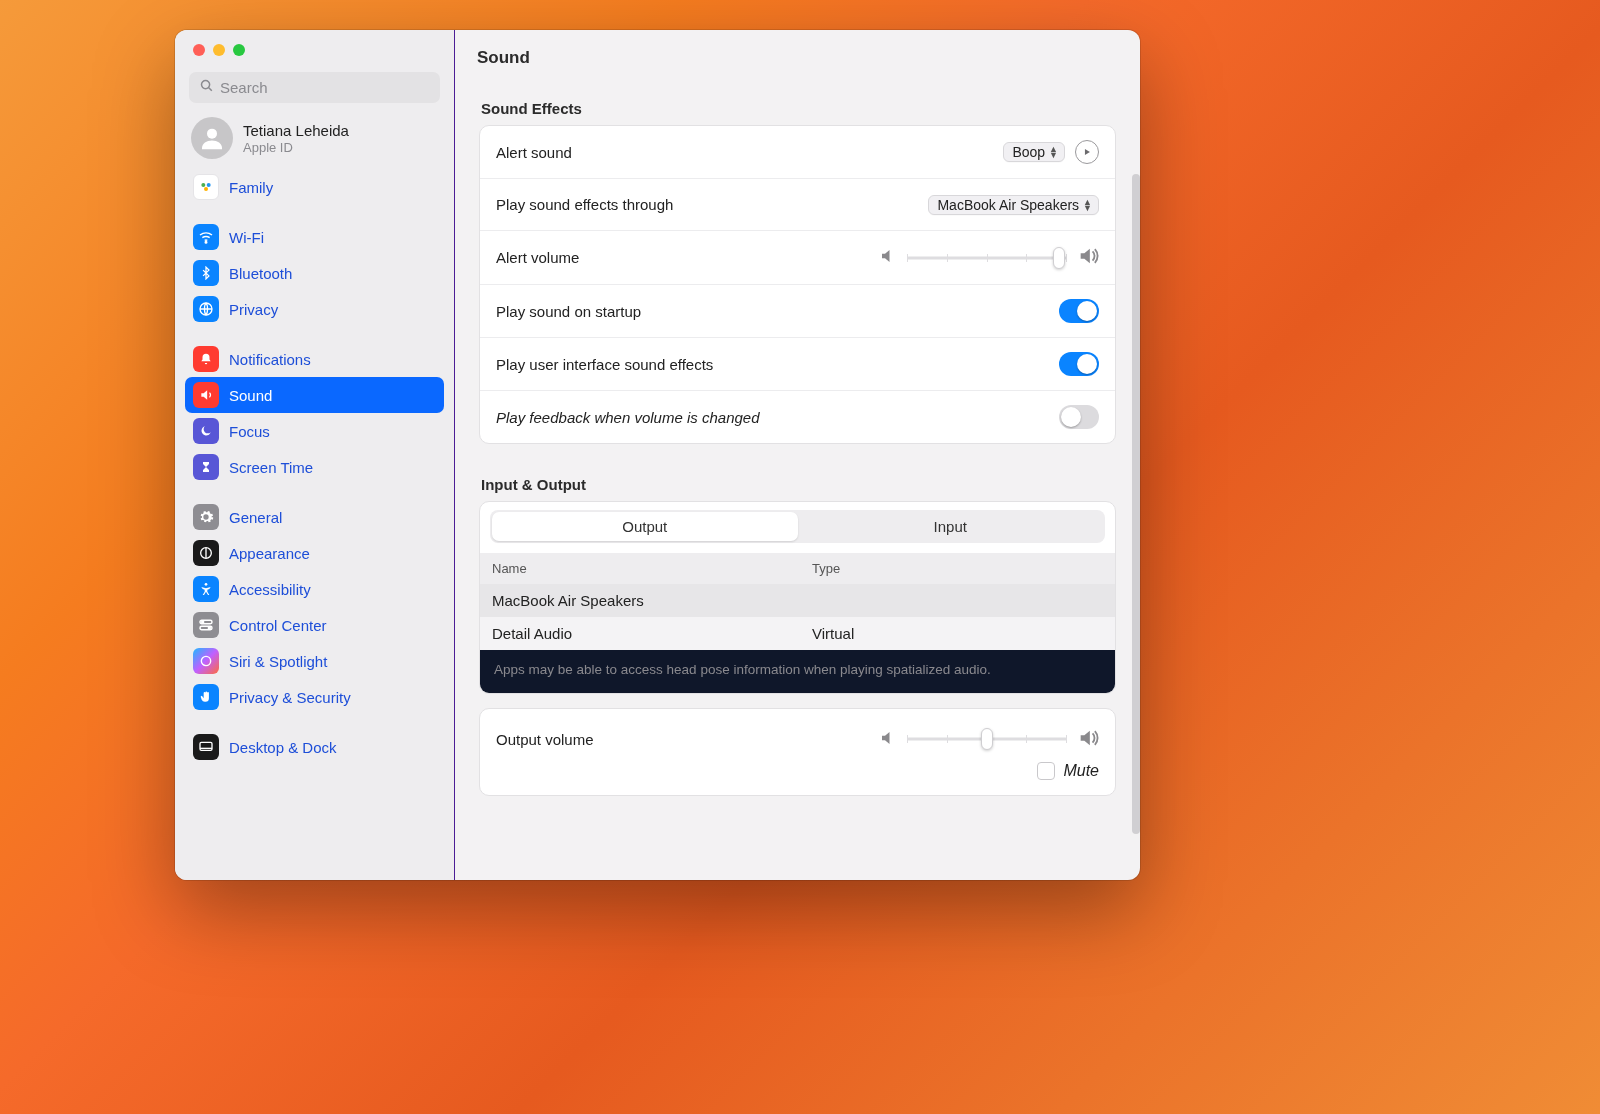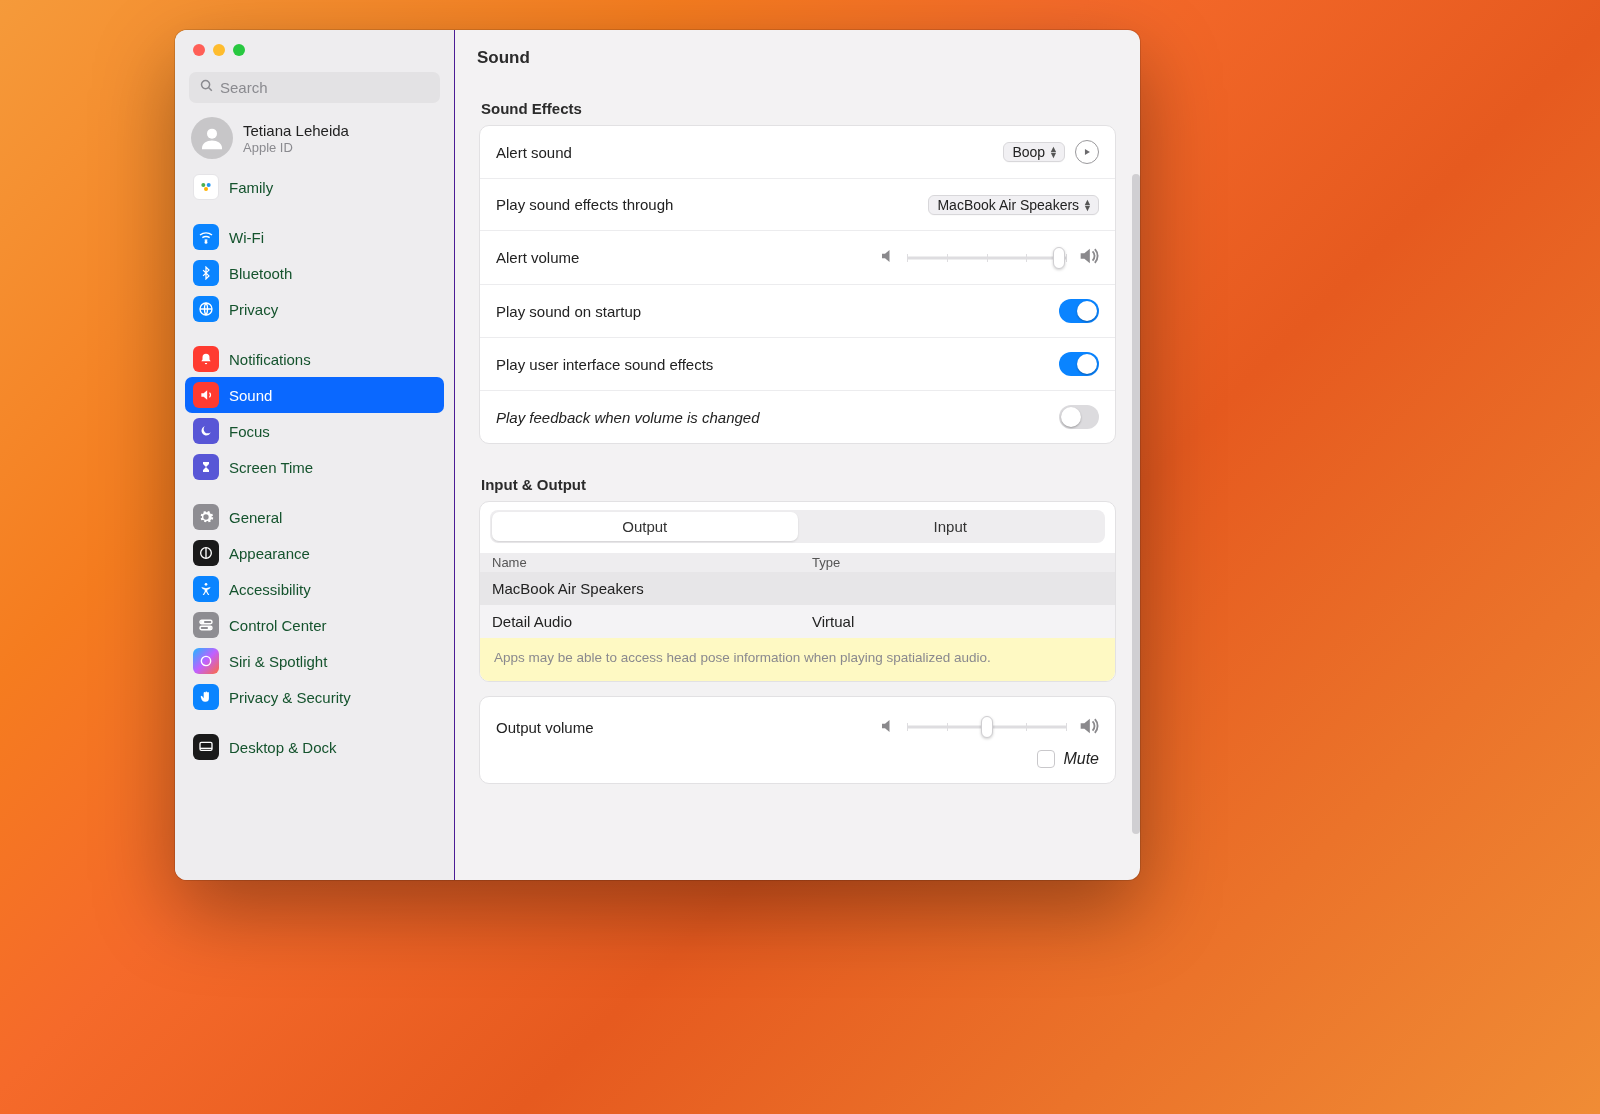--- a/index.html
+++ b/index.html
@@ -43,21 +43,21 @@
     font-size:15px; width:100%; color:#333;
   }
   .search input::placeholder { color:#8a8a8f; }
   .side-scroll { overflow-y:auto; padding: 0 10px 12px 10px; flex:1; }
   .account { display:flex; align-items:center; gap:10px; padding:6px 8px 10px 6px; }
   .avatar-circle { width:42px; height:42px; border-radius:50%; background:#c7c6c8; display:flex; align-items:center; justify-content:center; color:#fff; }
   .account .name { font-size:15px; color:#222; }
   .account .sub { font-size:13px; color:#8a8a8f; margin-top:1px; }
   .side-item {
     display:flex; align-items:center; gap:10px;
-    padding:5px 8px; border-radius:7px; font-size:15px; color:#14532d;
+    padding:5px 8px; border-radius:7px; font-size:15px; color:#1d4ed8;
     cursor:default;
   }
   .side-item.selected { background:#0a68ff; color:#fff; }
   .side-icon {
     width:26px; height:26px; border-radius:6px;
     display:flex; align-items:center; justify-content:center;
     font-size:15px; color:#fff; flex:0 0 26px;
   }
   .sep { height:14px; }
   .sep-lg { height:20px; }
@@ -119,29 +119,29 @@
   .toggle.off { background:#dcdbde; }
   .toggle .knob-t { position:absolute; top:2px; width:20px; height:20px; border-radius:50%; background:#fff; box-shadow:0 1px 2px rgba(0,0,0,0.3); }
   .toggle.on .knob-t { right:2px; }
   .toggle.off .knob-t { left:2px; }
 
   
   .segmented { display:flex; background:#eeedef; border-radius:8px; padding:2px; }
   .seg-btn { flex:1; text-align:center; padding:6px 0; font-size:15px; color:#333; border-radius:7px; }
   .seg-btn.active { background:#fff; box-shadow:0 1px 2px rgba(0,0,0,0.12); }
 
-  .table-head { display:flex; background:#eeedef; font-size:13px; color:#555; padding:2px 12px; }
+  .table-head { display:flex; background:#eeedef; font-size:13px; color:#555; padding:8px 12px; }
   .table-head .c1 { flex:1.1; }
   .table-head .c2 { flex:1; }
   .table-row { display:flex; padding:8px 12px; font-size:15px; color:#222; }
   .table-row .c1 { flex:1.1; }
   .table-row .c2 { flex:1; }
   .table-row.sel { background:#e7e6e8; }
   .table-row:not(.sel){ background:#f4f3f5; }
-  .note { font-size:13.5px; color:#8a898e; padding:12px 14px 16px 14px; background:#fef9c3; }
+  .note { font-size:13.5px; color:#8a898e; padding:12px 14px 16px 14px; background:#0f172a; }
 
   .checkbox {
     width:18px; height:18px; border-radius:4px;
     background:#fff; border:1px solid #c9c8cb;
   }
   .mute { display:flex; align-items:center; gap:8px; font-size:16px; color:#222; }
 </style>
 </head>
 <body>
 

